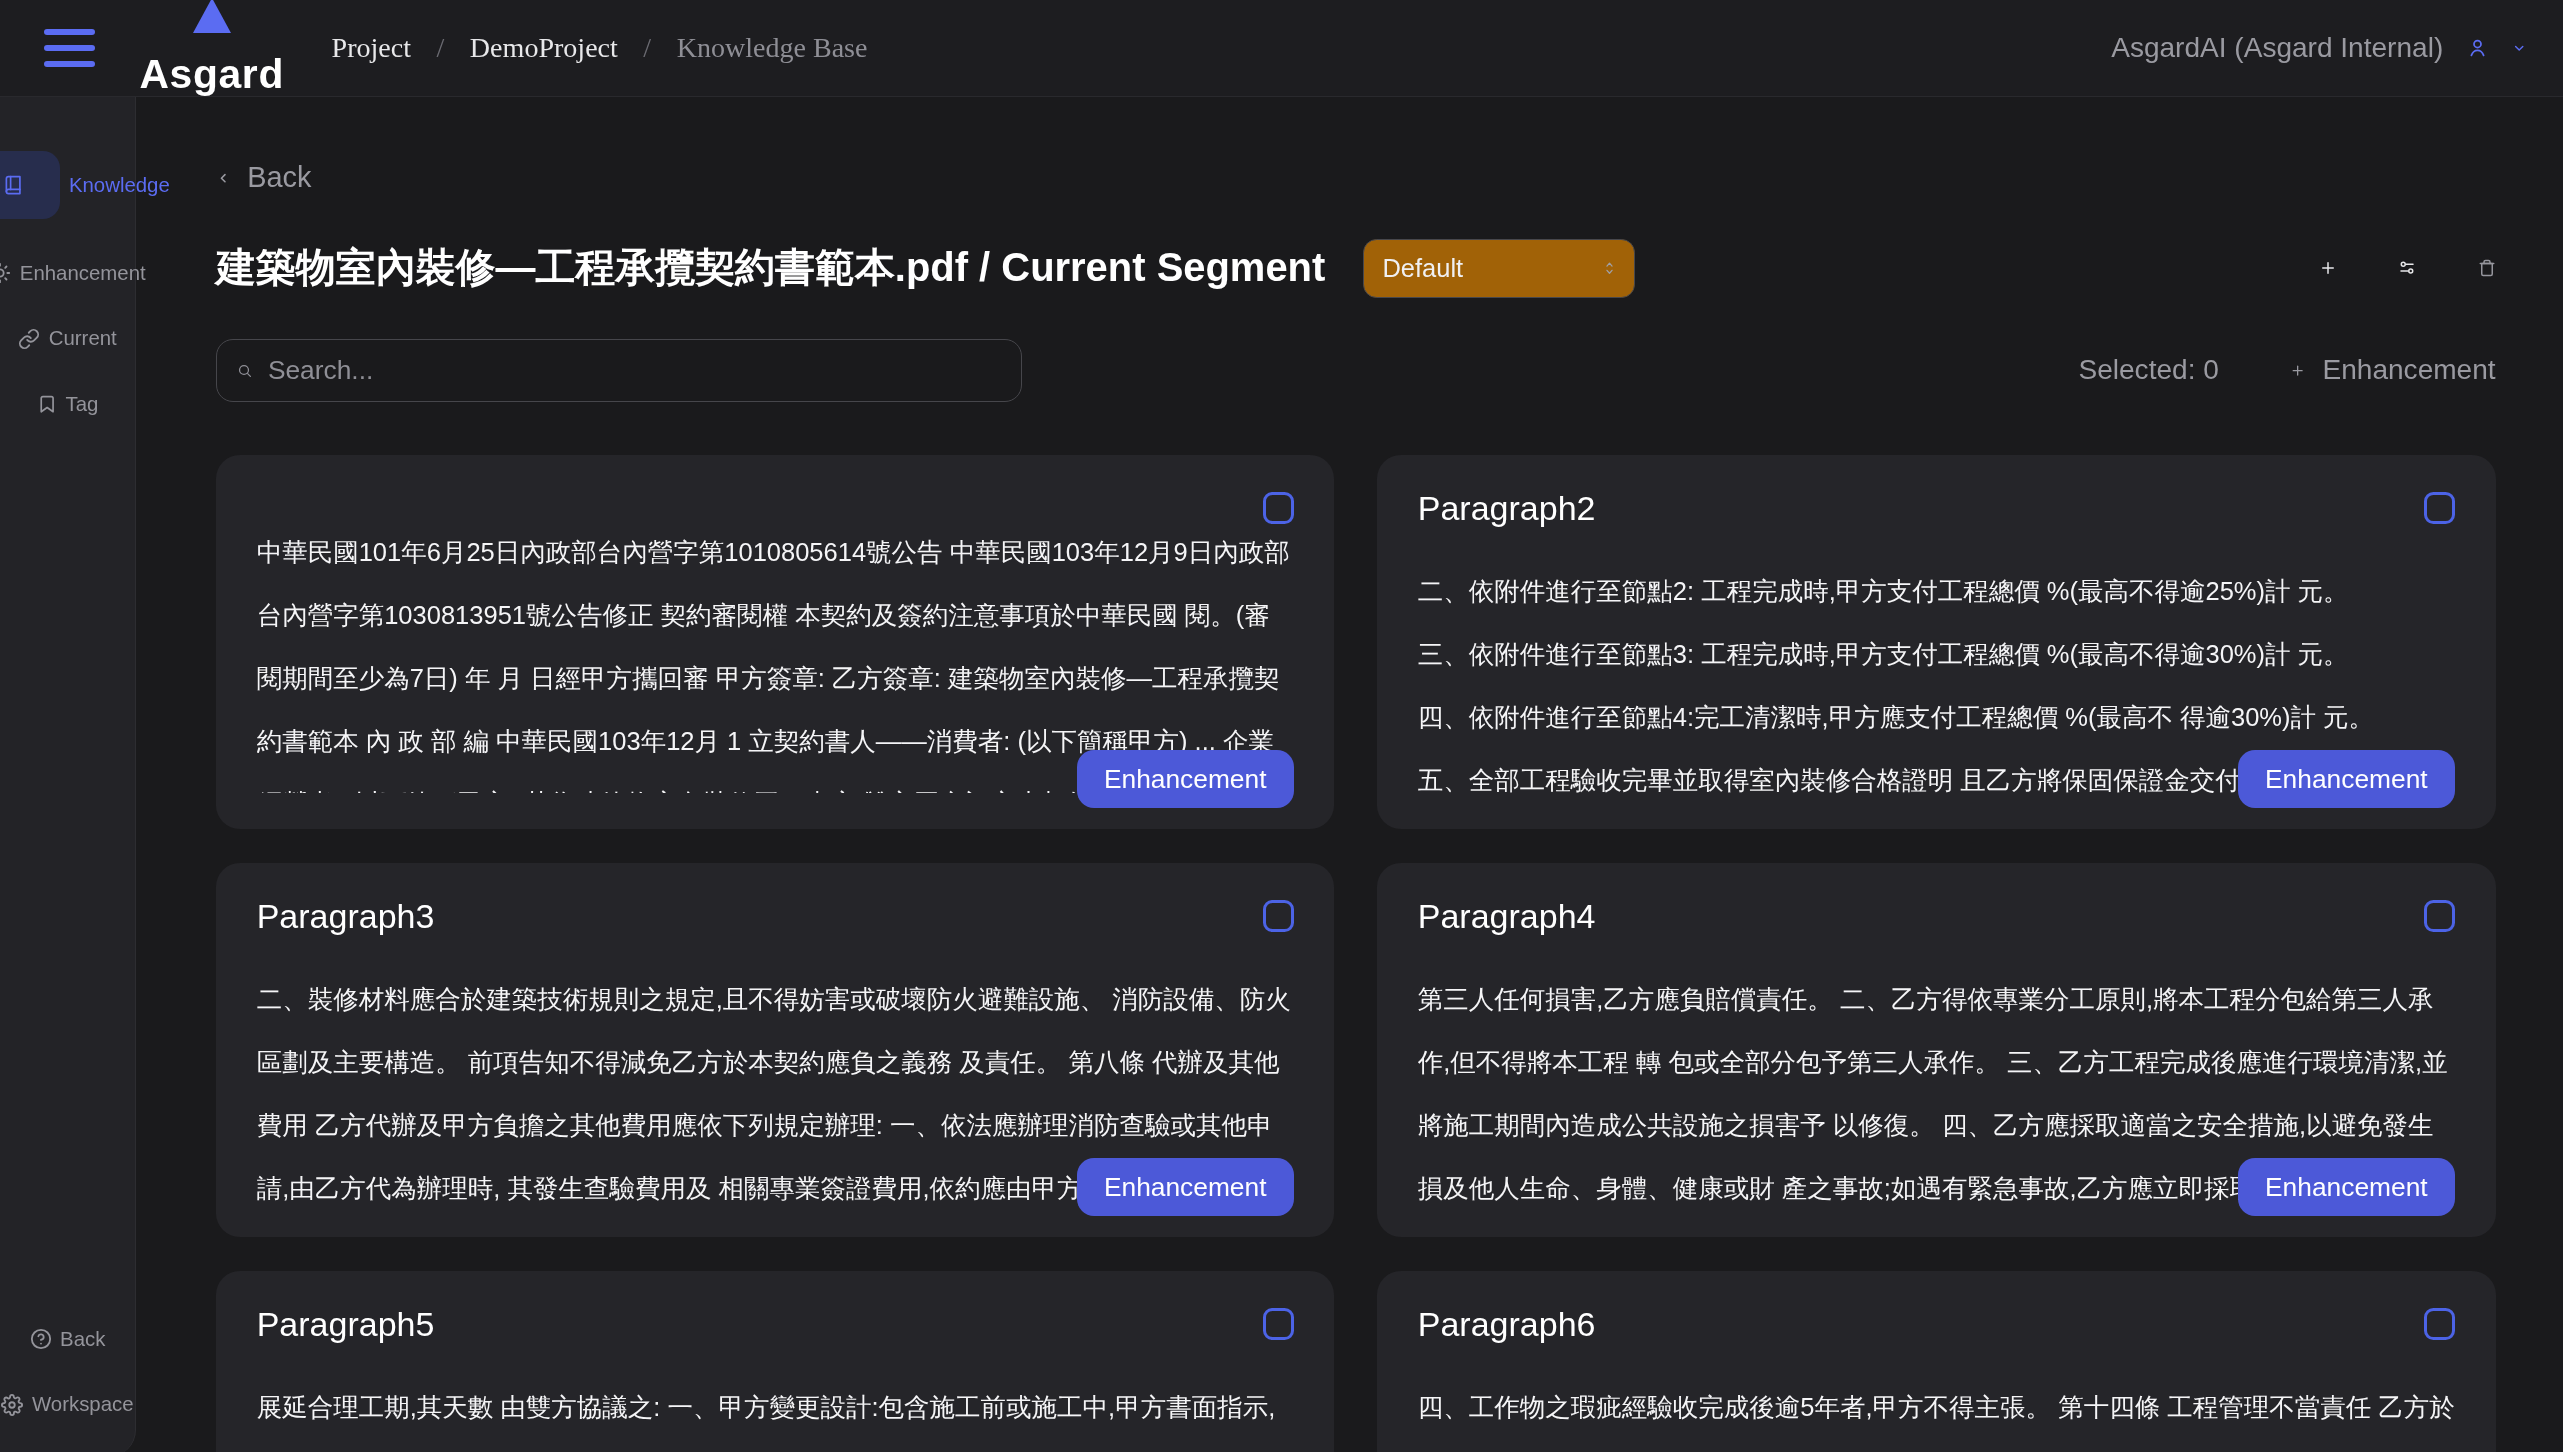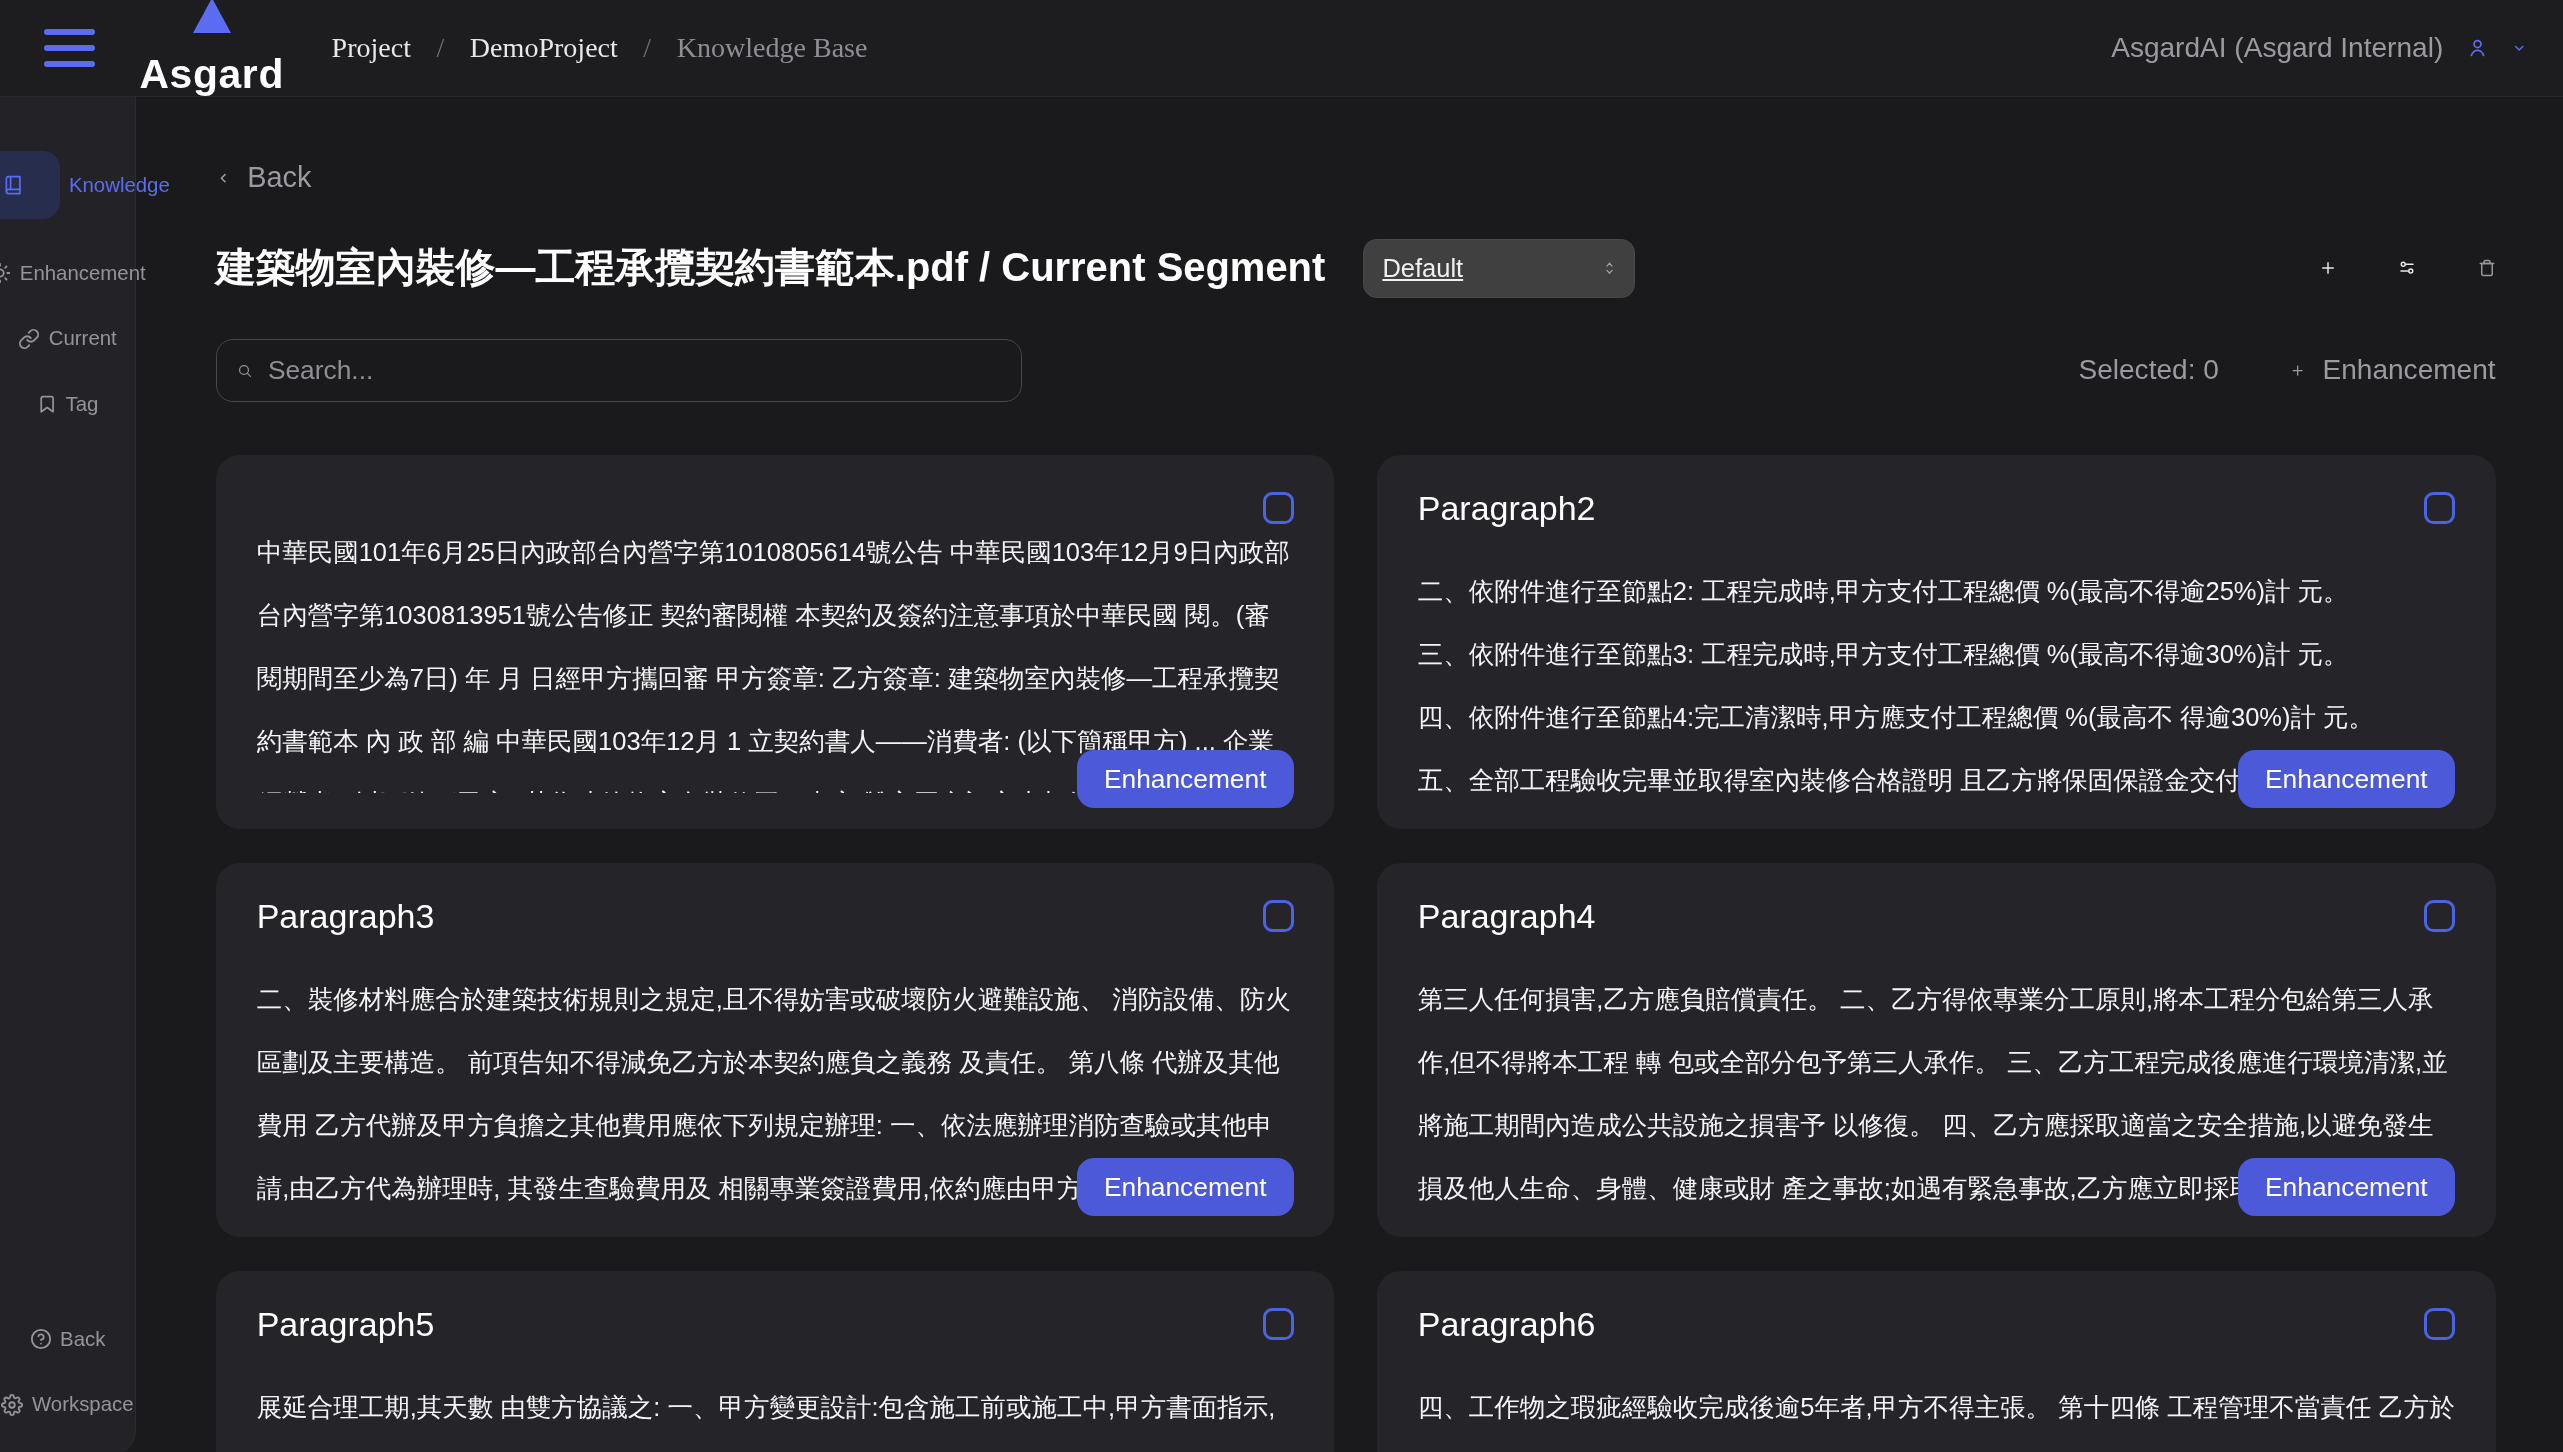--- a/index.html
+++ b/index.html
@@ -51,21 +51,21 @@
   .side-spacer { margin-top: auto; }
 
   
   .main { flex: 1; padding: 3.8rem 4.4rem 0 4.7rem; min-width: 0; overflow: hidden; }
   .back-row { display: inline-flex; align-items: center; gap: 1rem; color: #9a9aa1; font-size: 1.7rem; cursor: pointer; }
   .title-row { display: flex; align-items: center; margin-top: 2.6rem; gap: 2.2rem; }
   .page-title { font-size: 2.35rem; font-weight: 700; color: #fff; white-space: nowrap; }
   .segment-select {
     width: 16rem; height: 3.5rem; border: 0.8px solid #47474c; border-radius: .8rem;
     display: flex; align-items: center; justify-content: space-between;
-    padding: 0 1.1rem; font-size: 1.5rem; color: #f0f0f2; cursor: pointer; background: #404040; text-decoration: underline;
+    padding: 0 1.1rem; font-size: 1.5rem; color: #f0f0f2; cursor: pointer; background: #a16207;
   }
   .title-icons { margin-left: auto; display: flex; align-items: center; gap: 3.6rem; }
   .title-icons .icon { cursor: pointer; color: #e8e8ea; }
   .title-icons .icon.dim { color: #96969d; }
 
   .toolbar-row { display: flex; align-items: center; margin-top: 2.4rem; }
   .search-box {
     width: 47.4rem; height: 3.7rem; border: 0.8px solid #46464b; border-radius: 1rem;
     display: flex; align-items: center; gap: .9rem; padding: 12px 1.2rem; color: #8f8f96;
   }

